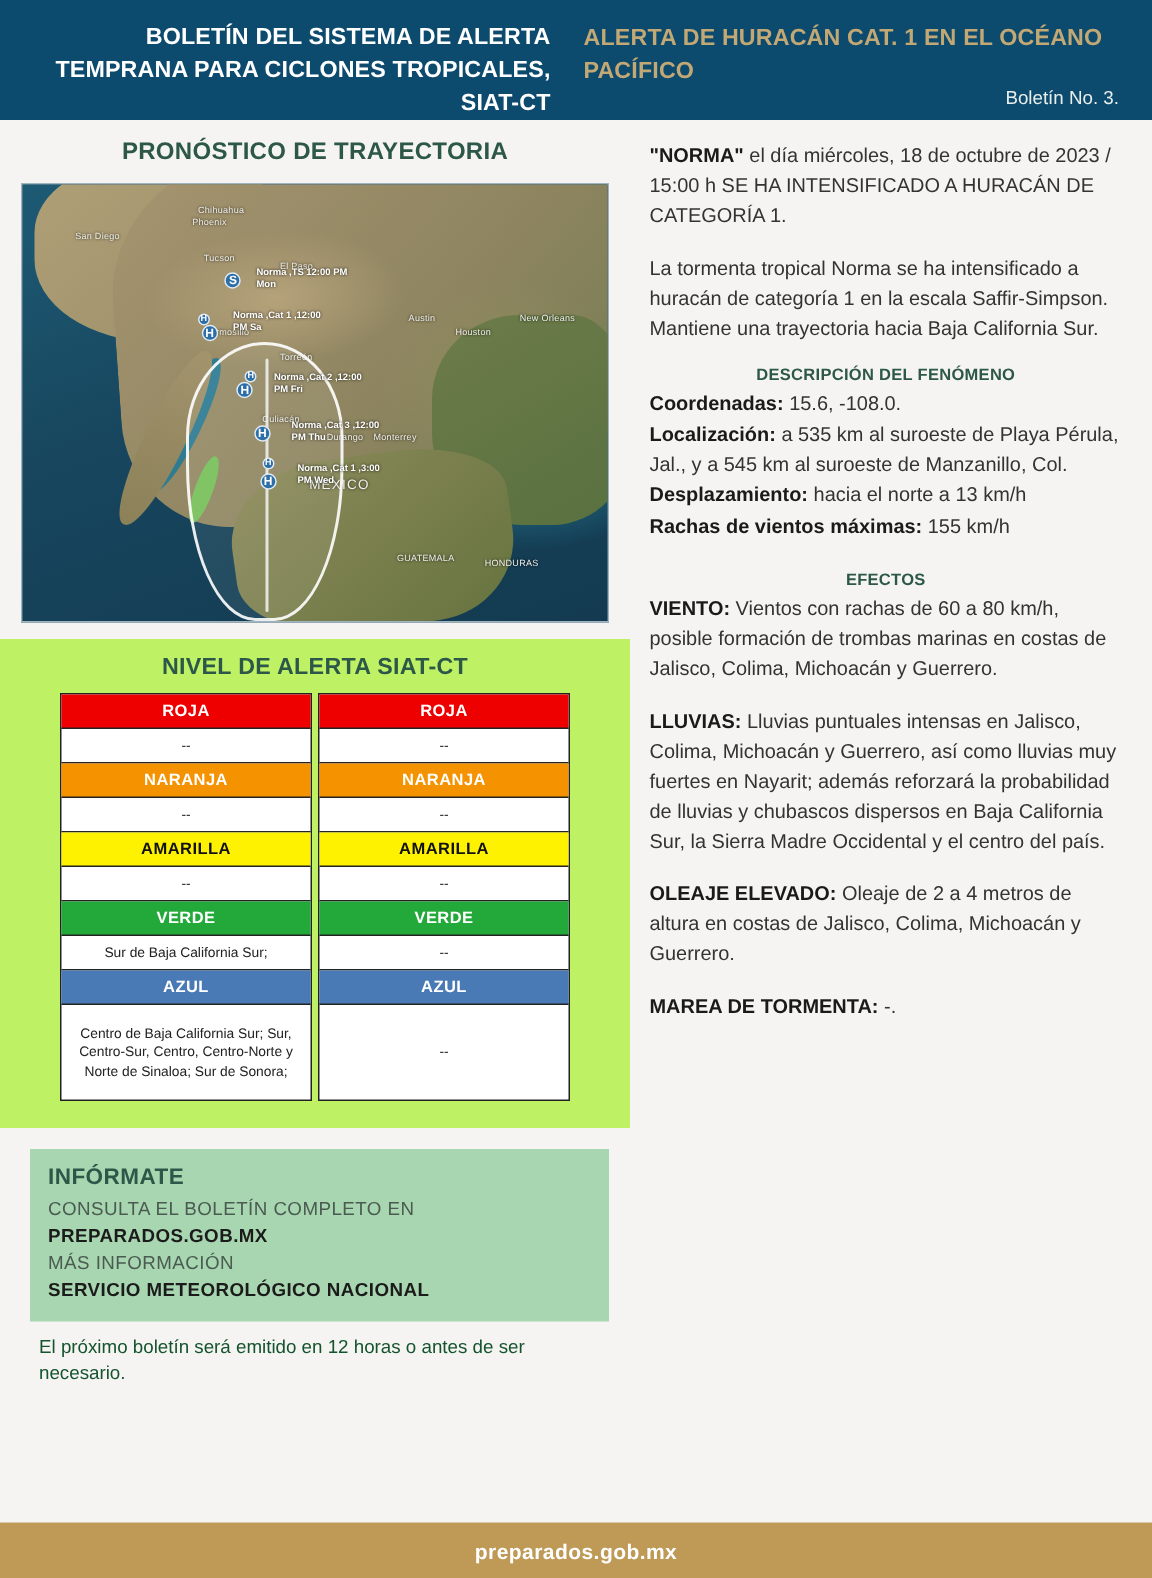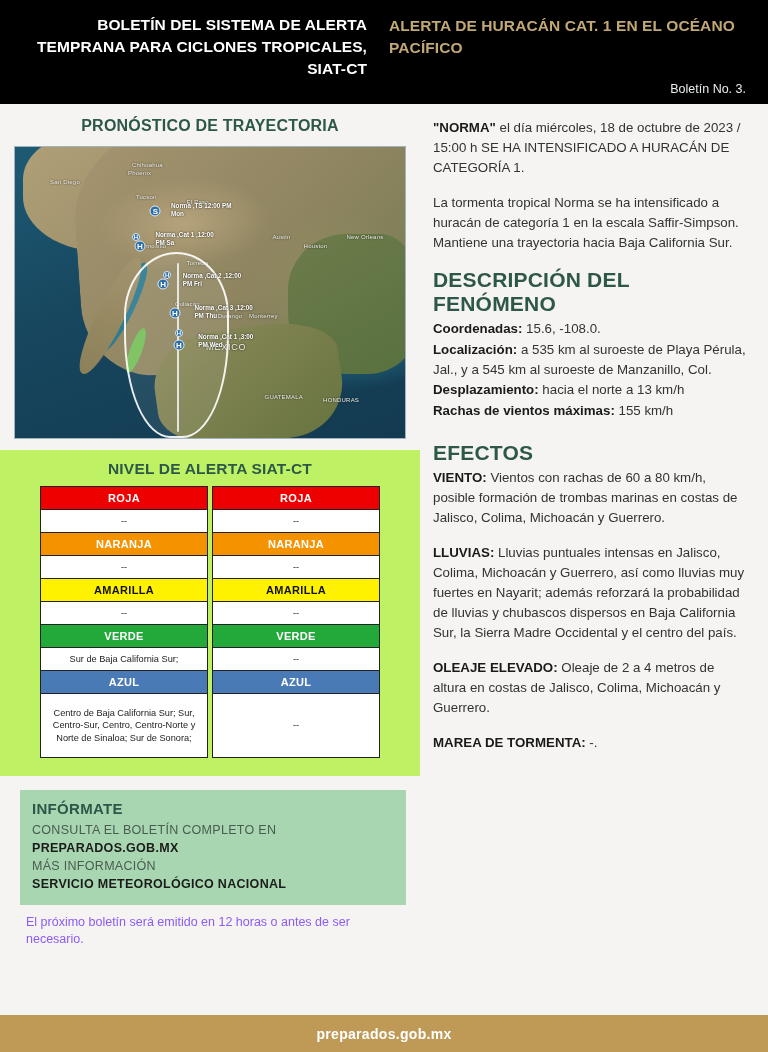--- a/index.html
+++ b/index.html
@@ -7,22 +7,22 @@
   body {
     font-family: "Liberation Sans", sans-serif;
     background: #f5f4f2;
     color: #333;
     position: relative;
     overflow: hidden;
   }
 
   
   .header {
-    background: #000000;
-    height: 104px;
+    background: #0c4a6e;
+    height: 80px;
     padding: 14px 22px 0 22px;
     position: relative;
   }
   .header-row { display: flex; gap: 22px; }
   .header-title {
     width: 345px;
     text-align: right;
     font-size: 15.5px;
     font-weight: bold;
     line-height: 1.42;
@@ -225,31 +225,32 @@
     padding: 10px 12px 11px 12px;
   }
   .inf-title {
     color: #2d5849; font-weight: bold; font-size: 15px;
     letter-spacing: .3px; padding-bottom: 4px;
   }
   .inf-line  { color: #4a5b52; font-size: 12.5px; letter-spacing: .3px; line-height: 1.45; }
   .inf-bold  { color: #1b1b1b; font-size: 12.5px; font-weight: bold; letter-spacing: .3px; line-height: 1.45; }
   .inf-note {
     margin: 9px 14px 0 26px;
-    font-size: 12.5px; color: #8b5cf6; line-height: 1.4;
+    font-size: 12.5px; color: #14532d; line-height: 1.4;
   }
 
   
   .rt { font-size: 13.3px; line-height: 1.5; color: #333; }
   .rt p { margin-bottom: 15px; }
   .rt b { color: #1a1a1a; }
   .sec-head {
+    text-align: center;
     color: #2d5849;
     font-weight: bold;
-    font-size: 21px;
+    font-size: 11px;
     margin: 2px 0 3px 0;
     letter-spacing: .2px;
   }
   .facts div { margin-bottom: 1px; }
   .efectos-wrap { margin-top: 20px; }
 
   
   .footer {
     position: absolute;
     left: 0; bottom: 0;

